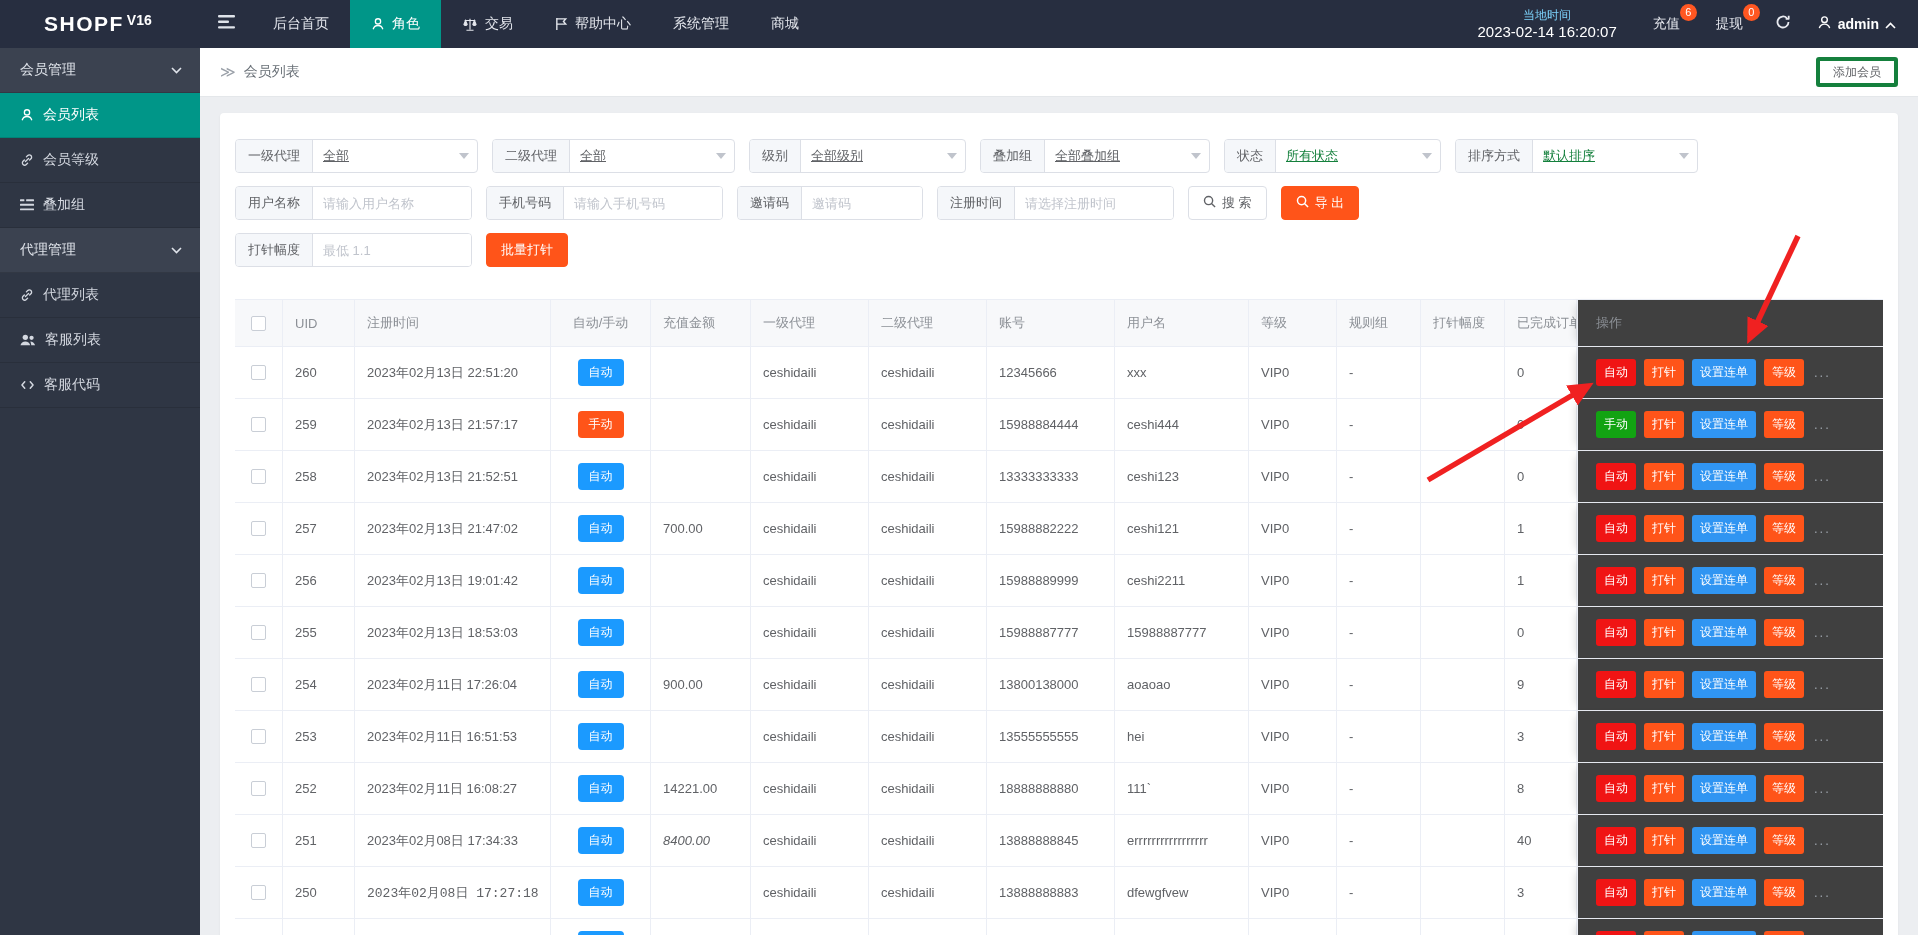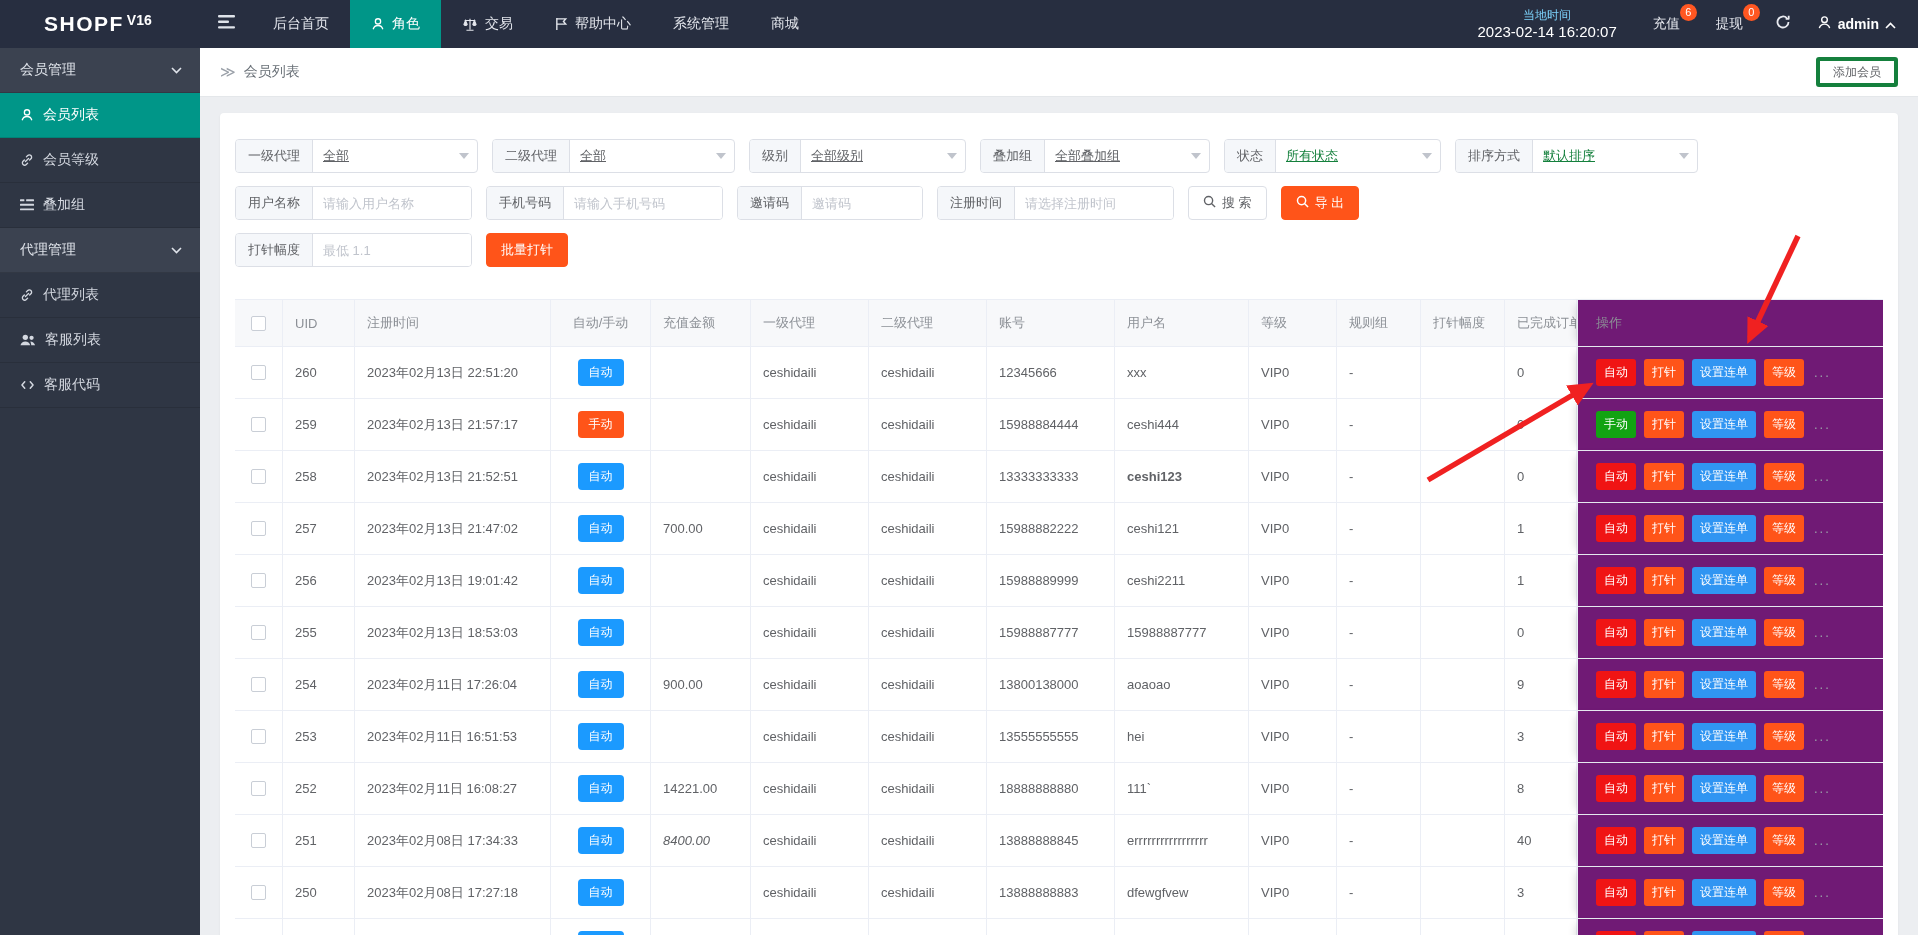--- a/index.html
+++ b/index.html
@@ -69,21 +69,21 @@
     border:1px solid var(--orange); border-radius:4px; font-size:13px; color:#fff; cursor:pointer;}
   
   .tbl{margin-top:32px; width:1648px; border-top:1px solid #ebeef5; font-size:13px; color:#606266;}
   .tr{display:flex; align-items:stretch; border-bottom:1px solid #ebeef5; background:#fff;justify-content:center;}
   .tr.head{background:#f7f8fa; color:#8c9096;}
   .td{display:flex; align-items:center; padding:0 12px; border-right:1px solid #ebeef5;
     white-space:nowrap; overflow:hidden; min-height:51px;}
   .tr.head .td{min-height:46px;}
   .td.c-check{justify-content:center; padding:0;}
   .td.c-mode{justify-content:center;}
-  .td.c-ops{flex:1; border-right:none; background:#701a75; border-left:1px solid #ebeef5;
+  .td.c-ops{flex:1; border-right:none; background:#404040; border-left:1px solid #ebeef5;
     box-shadow:-6px 0 8px -5px rgba(0,0,0,.15); padding-left:18px; gap:8px;}
   .checkbox{width:15px; height:15px; border:1px solid #c9ced6; border-radius:2px; background:#fff; cursor:pointer;}
   .badge{min-width:46px; text-align:center; padding:5px 10px; border-radius:4px; color:#fff; font-size:12px;}
   .badge.blue{background:var(--blue-badge);} .badge.orange{background:var(--orange);}
   .opbtn{padding:5px 8px; border-radius:3px; color:#fff; font-size:12px; border:none; cursor:pointer;
     white-space:nowrap; font-family:inherit;}
   .opbtn.red{background:var(--red);} .opbtn.green{background:var(--green);}
   .opbtn.blue{background:var(--blue-btn);} .opbtn.orange{background:var(--orange);}
   .more{color:#9aa0a8; letter-spacing:2px; cursor:pointer; margin-left:2px;}
   
@@ -464,21 +464,21 @@
             </div>
             <div class="td " style="width: 72px;">258</div>
             <div class="td " style="width: 196px;">2023年02月13日 21:52:51</div>
             <div class="td c-mode" style="width: 100px;">
               <span class="badge blue">自动</span>
             </div>
             <div class="td " style="width: 100px;"></div>
             <div class="td " style="width: 118px;">ceshidaili</div>
             <div class="td " style="width: 118px;">ceshidaili</div>
             <div class="td " style="width: 128px;">13333333333</div>
-            <div class="td " style="width: 134px; font-weight: bold;">ceshi123</div>
+            <div class="td " style="width: 134px;">ceshi123</div>
             <div class="td " style="width: 88px;">VIP0</div>
             <div class="td " style="width: 84px;">-</div>
             <div class="td " style="width: 84px;"></div>
             <div class="td " style="width: 72px;">0</div>
             <div class="td c-ops">
               <button class="opbtn red">自动</button>
               <button class="opbtn orange">打针</button>
               <button class="opbtn blue">设置连单</button>
               <button class="opbtn orange">等级</button>
               <span class="more">...</span>
@@ -664,21 +664,21 @@
               <button class="opbtn blue">设置连单</button>
               <button class="opbtn orange">等级</button>
               <span class="more">...</span>
             </div>
           </div>
           <div class="tr">
             <div class="td c-check" style="width: 48px;">
               <span class="checkbox"></span>
             </div>
             <div class="td " style="width: 72px;">250</div>
-            <div class="td " style="width: 196px;">2023年02月08日 17:27:18</div>
+            <div class="td " style="width: 196px; font-family: Liberation Mono, monospace;">2023年02月08日 17:27:18</div>
             <div class="td c-mode" style="width: 100px;">
               <span class="badge blue">自动</span>
             </div>
             <div class="td " style="width: 100px;"></div>
             <div class="td " style="width: 118px;">ceshidaili</div>
             <div class="td " style="width: 118px;">ceshidaili</div>
             <div class="td " style="width: 128px;">13888888883</div>
             <div class="td " style="width: 134px;">dfewgfvew</div>
             <div class="td " style="width: 88px;">VIP0</div>
             <div class="td " style="width: 84px;">-</div>

